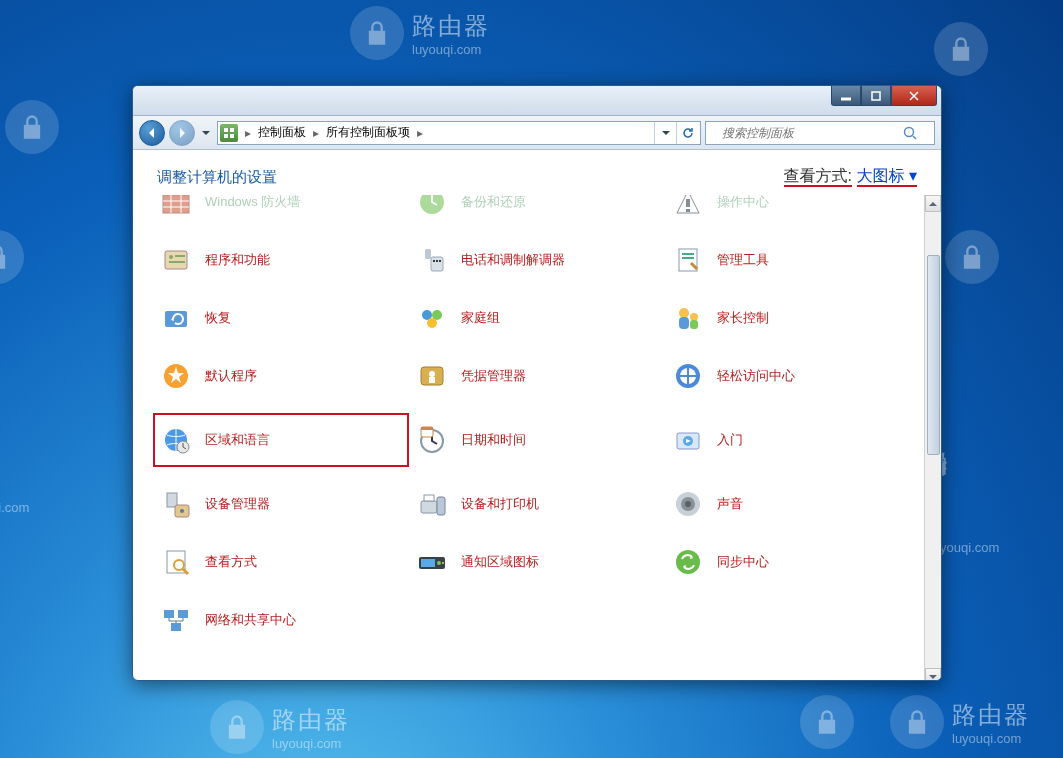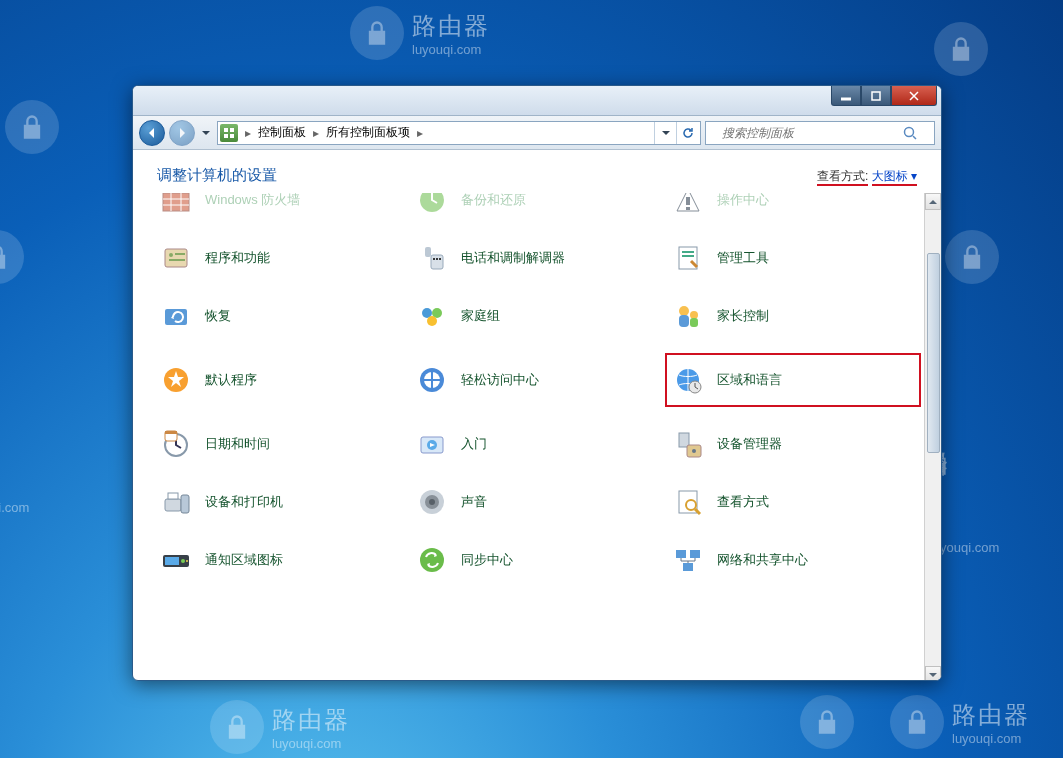--- a/index.html
+++ b/index.html
@@ -126,21 +126,21 @@
   .content-header {
     display: flex; align-items: flex-end;
     padding: 16px 24px 8px 24px;
   }
   .content-title {
     color: #1a5aa8;
     font-size: 15px;
   }
   .view-by {
     margin-left: auto;
-    font-size: 12px;
+    font-size: 16px;
     color: #333;
   }
   .view-by .link {
     color: #0645c8;
     cursor: pointer;
     border-bottom: 2px solid #d01020;
     padding-bottom: 1px;
   }
   .view-by .label { border-bottom: 2px solid #d01020; padding-bottom: 1px;}
 
@@ -170,21 +170,21 @@
     padding: 8px 4px;
   }
   .item-icon {
     width: 34px; height: 34px;
     flex-shrink: 0;
     display:flex;align-items:center;justify-content:center;
     border-radius: 4px;
   }
   .item-icon svg { width: 30px; height: 30px; }
   .item-label {
-    color: #14532d;
+    color: #b91c1c;
     font-size: 13px;
   }
   .item.faded .item-label { color: #6aaa7a; }
 
   
   .sb {
     position: absolute;
     right: 0; top: 0;
     width: 17px; height: 100%;
     background: #f0f0f0;
@@ -450,20 +450,30 @@
             <svg viewBox="0 0 30 30">
               <circle cx="15" cy="15" r="12" fill="#f8a030"></circle>
               <path d="M15 6l2 6h6l-5 4 2 6-5-4-5 4 2-6-5-4h6z" fill="#fff"></path>
             </svg>
           </div>
           <div class="item-label">默认程序</div>
         </div>
         <div class="item">
           <div class="item-icon">
             <svg viewBox="0 0 30 30">
+              <rect x="4" y="6" width="22" height="18" rx="3" fill="#d8b050" stroke="#a88030"></rect>
+              <circle cx="15" cy="13" r="3" fill="#fff"></circle>
+              <rect x="12" y="16" width="6" height="6" fill="#fff"></rect>
+            </svg>
+          </div>
+          <div class="item-label">凭据管理器</div>
+        </div>
+        <div class="item">
+          <div class="item-icon">
+            <svg viewBox="0 0 30 30">
               <circle cx="15" cy="15" r="12" fill="#4a8ad8"></circle>
               <circle cx="15" cy="15" r="8" fill="#fff"></circle>
               <path d="M15 7v16M7 15h16" stroke="#4a8ad8" stroke-width="2"></path>
             </svg>
           </div>
           <div class="item-label">轻松访问中心</div>
         </div>
         <div class="item boxed">
           <div class="item-icon">
             <svg viewBox="0 0 30 30">

